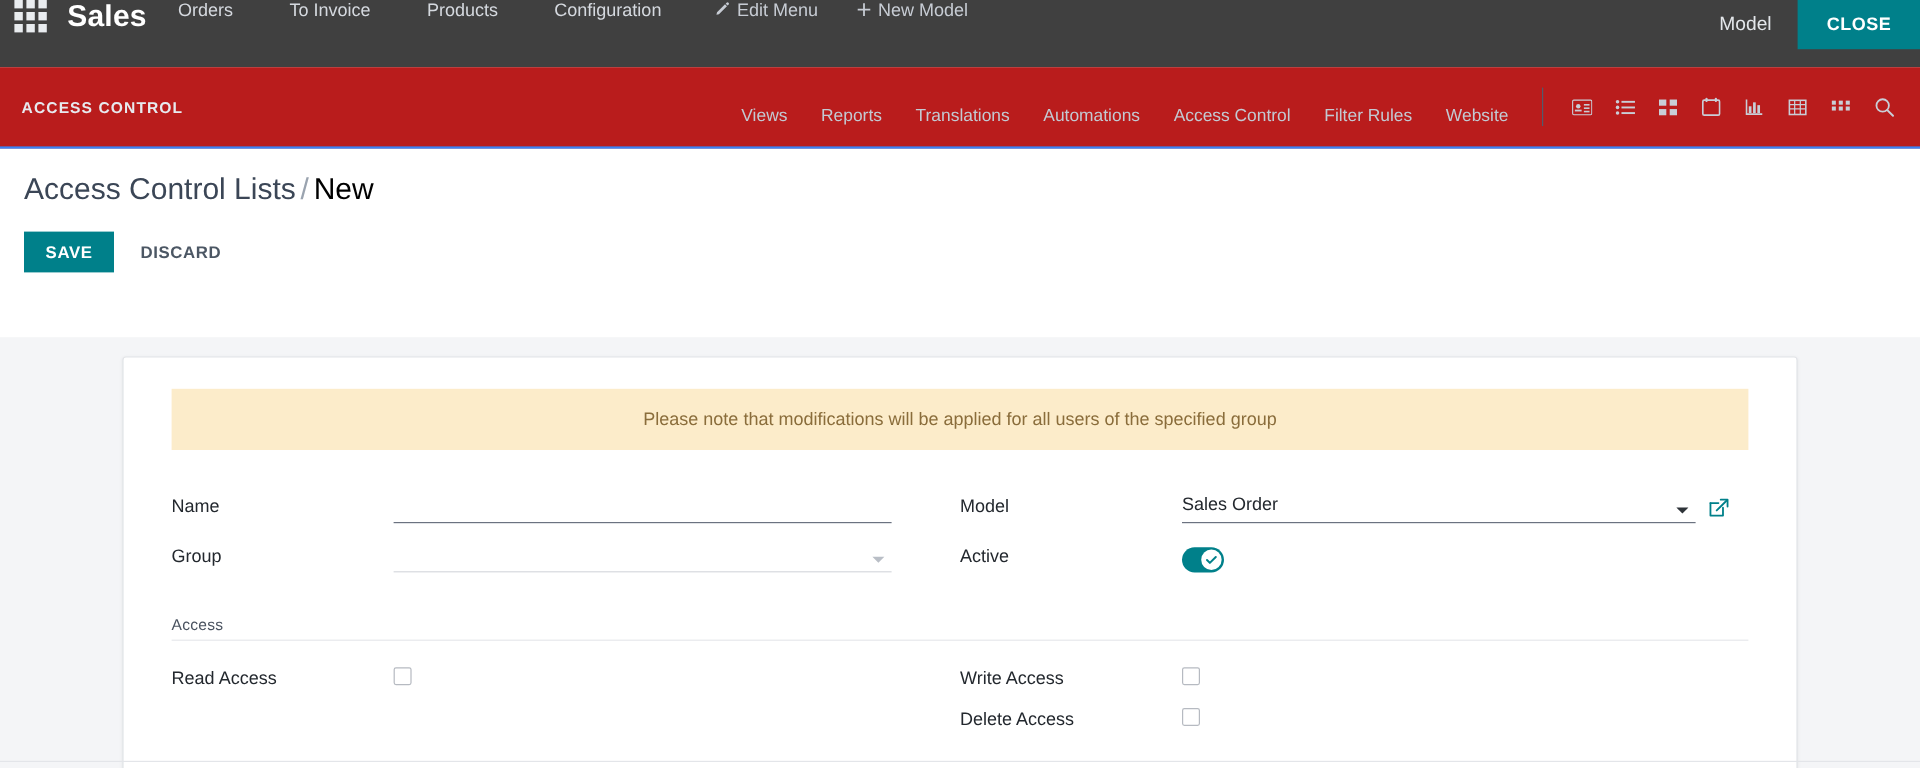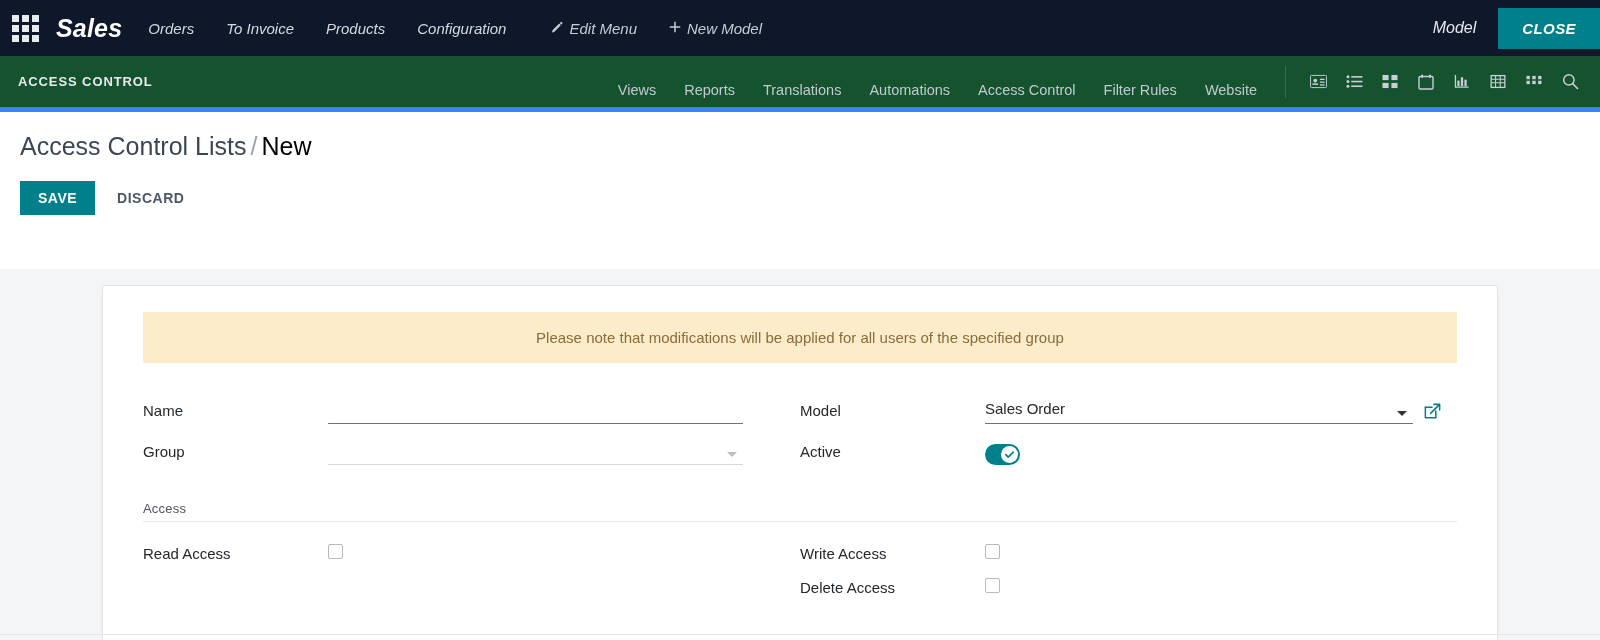--- a/index.html
+++ b/index.html
@@ -5,34 +5,34 @@
   * { box-sizing: border-box; margin: 0; padding: 0; }
   html, body {
     width: 1600px; height: 640px;
     font-family: "Liberation Sans", sans-serif;
     background: #f4f5f7;
     overflow: hidden;
   }
 
   
   .topbar {
-    height: 56px; background: #0f172a;
-    display: flex; align-items: center; color: #dee2e6; font-style: italic;
+    height: 56px; background: #404040;
+    display: flex; align-items: flex-start; color: #dee2e6;
   }
   .apps-btn {
     width: 50px; display: flex; align-items: center; justify-content: center;
     cursor: pointer;
   }
   .apps-grid { display: grid; grid-template-columns: repeat(3, 7px); grid-template-rows: repeat(3, 7px); gap: 3px; }
   .apps-grid i { display: block; width: 7px; height: 7px; background: #e9ecef; }
   .brand {
     display: flex; align-items: center; font-size: 25px; font-weight: bold;
     color: #ffffff; padding: 0 10px 0 6px; letter-spacing: .2px; cursor: pointer;
   }
-  .menu-items { display: flex; align-items: stretch; }
+  .menu-items { display: flex; align-items: stretch; gap: 15px; }
   .menu-items a {
     display: flex; align-items: center; padding: 0 16px;
     font-size: 15px; color: #d5d9df; text-decoration: none; white-space: nowrap;
   }
   .sys-items { display: flex; align-items: stretch; margin-left: 12px; }
   .sys-items a {
     display: flex; align-items: center; gap: 6px; padding: 0 16px;
     font-size: 15px; color: #c7ccd4; text-decoration: none; white-space: nowrap;
   }
   .topbar-right { margin-left: auto; display: flex; align-items: stretch; }
@@ -42,23 +42,23 @@
   }
   .close-btn {
     display: flex; align-items: center; padding: 12px 24px;
     background: #00808a; color: #fff; font-size: 15px; font-weight: bold;
     letter-spacing: .4px; cursor: pointer;
   }
   .ico-pencil, .ico-plus { font-size: 14px; line-height: 1; display: inline-block; }
 
   
   .subbar {
-    height: 56px; background: #14532d;
+    height: 68px; background: #b91c1c;
     display: flex; align-items: center; color: #cfd4dc;
-    border-bottom: 5px solid #3b82f6;
+    border-bottom: 2px solid #3b82f6;
   }
   .subbar-title {
     padding-left: 18px; font-size: 13px; font-weight: bold;
     letter-spacing: .9px; color: #e7eaef; text-transform: uppercase;
   }
   .subbar-nav { margin-left: auto; display: flex; align-items: flex-end; }
   .subbar-nav a {
     padding: 0 14px; font-size: 14.5px; color: #c3c9d2; text-decoration: none;
     white-space: nowrap;
   }

